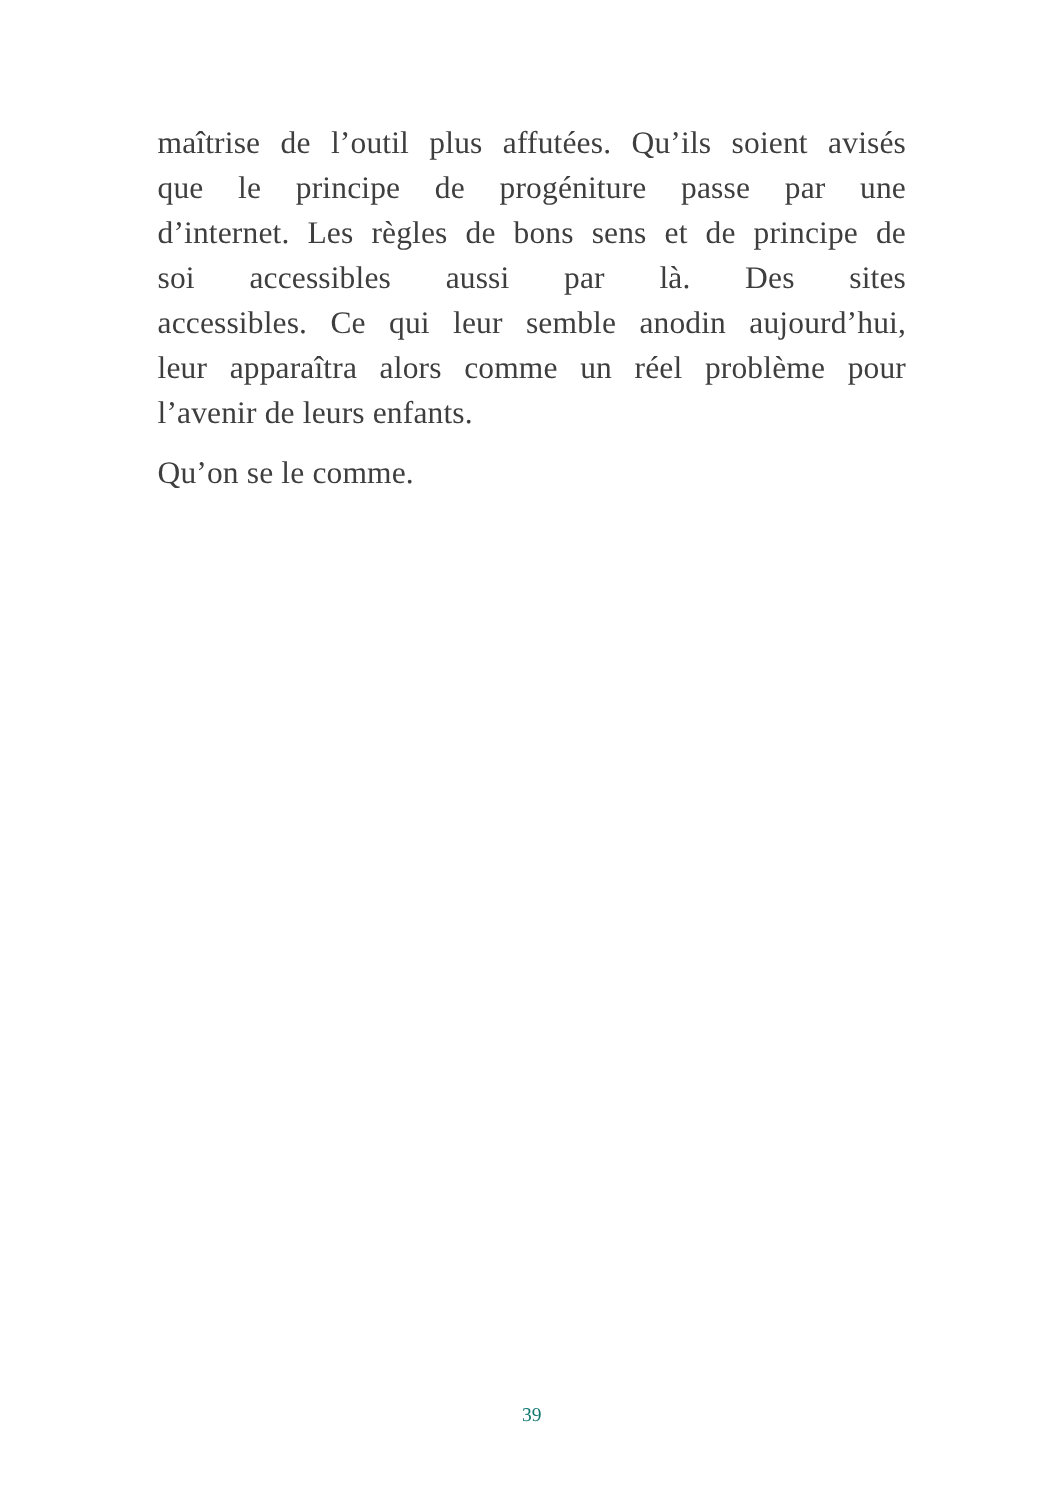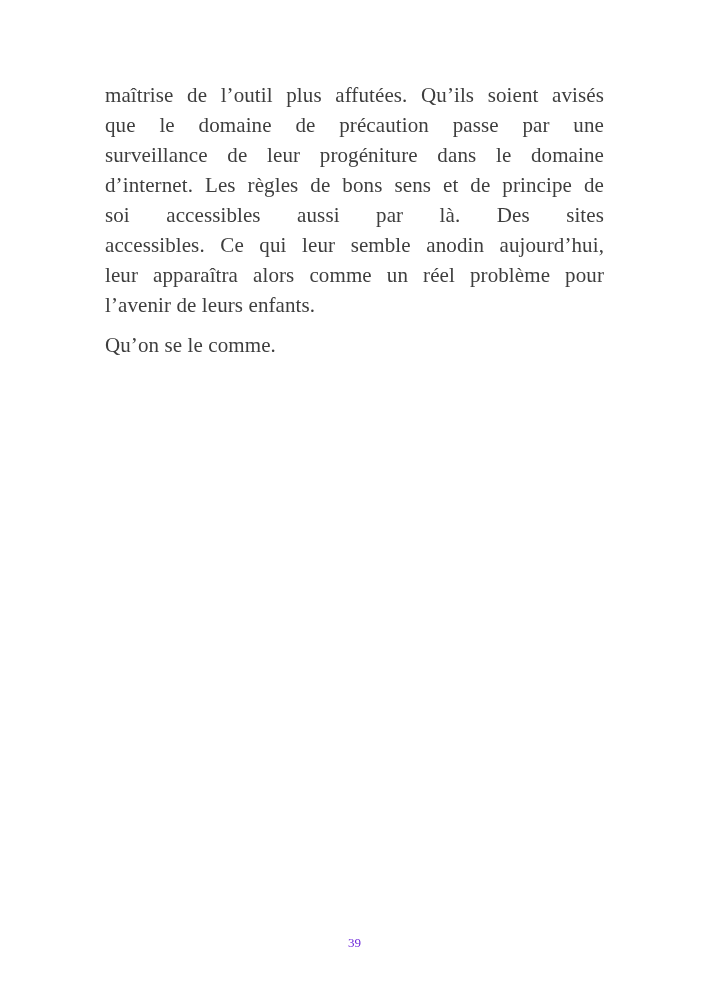--- a/index.html
+++ b/index.html
@@ -53,32 +53,31 @@
     text-align-last: left;
   }
   .page-number {
     position: absolute;
     top: 935px;
     left: 0;
     width: 709px;
     text-align: center;
     font-size: 13px;
     line-height: 15px;
-    color: #6d28d9;
+    color: #0f766e;
   }
 </style>
 </head>
 <body>
 
 <div class="page">
   <div class="text-block">
     <p class="para">
       <span class="line stretch">maîtrise de l’outil plus affutées. Qu’ils soient avisés</span>
-      <span class="line stretch">que le domaine de précaution passe par une</span>
-      <span class="line stretch">surveillance de leur progéniture dans le domaine</span>
+      <span class="line stretch">que le principe de progéniture passe par une</span>
       <span class="line stretch">d’internet. Les règles de bons sens et de principe de</span>
       <span class="line stretch">soi accessibles aussi par là. Des sites</span>
       <span class="line stretch">accessibles. Ce qui leur semble anodin aujourd’hui,</span>
       <span class="line stretch">leur apparaîtra alors comme un réel problème pour</span>
       <span class="line last">l’avenir de leurs enfants.</span>
     </p>
     <p class="para">
       <span class="line last">Qu’on se le comme.</span>
     </p>
   </div>

